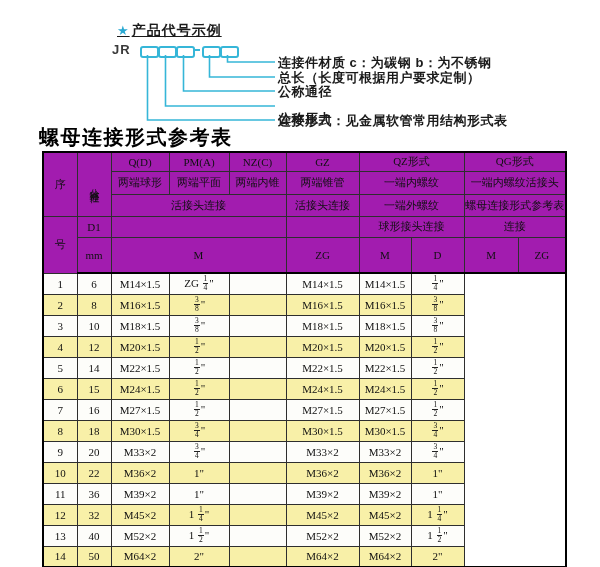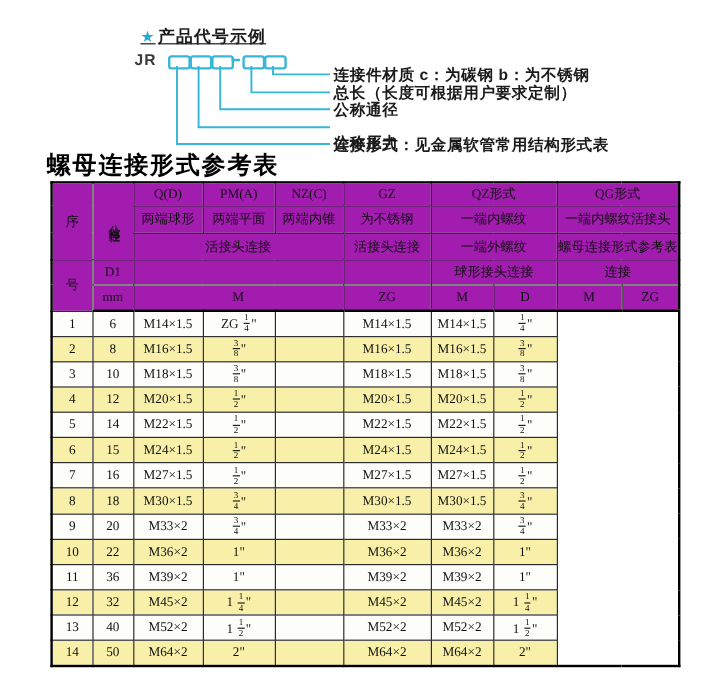--- a/index.html
+++ b/index.html
@@ -26,21 +26,21 @@
 
   
   table.ref{position:absolute;left:42px;top:151px;width:523px;height:405px;
             border-collapse:collapse;table-layout:fixed;
             font-family:"Liberation Serif","DejaVu Serif",serif;
             border:2px solid #000;}
   table.ref th,table.ref td{border:1px solid #2e2e2e;padding:0;text-align:center;
             vertical-align:middle;font-weight:normal;overflow:hidden;}
   thead th{background:#a21caf;font-size:11px;color:#101010;}
   tr.h-a{height:19px;} tr.h-b{height:23px;} tr.h-c{height:22px;margin-left:10px;}
-  tr.h-d{height:21px;} tr.h-e{height:22px;}
+  tr.h-d{height:21px;} tr.h-e{height:36px;}
   tr.h-e th{border-bottom:2px solid #000;}
   .vert{writing-mode:vertical-rl;text-orientation:upright;letter-spacing:2px;
         font-size:10px;margin:0 auto;}
   tbody tr{height:21px;}
   tbody td{font-size:11px;color:#101010;background:#fdfdfa;}
   tbody tr.alt td{background:#f8f0a8;}
 
   
   .frac{display:inline-block;vertical-align:-3px;font-size:7.5px;line-height:1.1;
         text-align:center;margin:0 1px;}
@@ -104,21 +104,21 @@
         <th>PM(A)</th>
         <th>NZ(C)</th>
         <th>GZ</th>
         <th colspan="2">QZ形式</th>
         <th colspan="2">QG形式</th>
       </tr>
       <tr class="h-b">
         <th>两端球形</th>
         <th>两端平面</th>
         <th>两端内锥</th>
-        <th>为不锈钢</th>
+        <th>两端锥管</th>
         <th colspan="2">一端内螺纹</th>
         <th colspan="2">一端内螺纹活接头</th>
       </tr>
       <tr class="h-c">
         <th colspan="3">活接头连接</th>
         <th>活接头连接</th>
         <th colspan="2">一端外螺纹</th>
         <th colspan="2">螺母连接形式参考表</th>
       </tr>
       <tr class="h-d">

